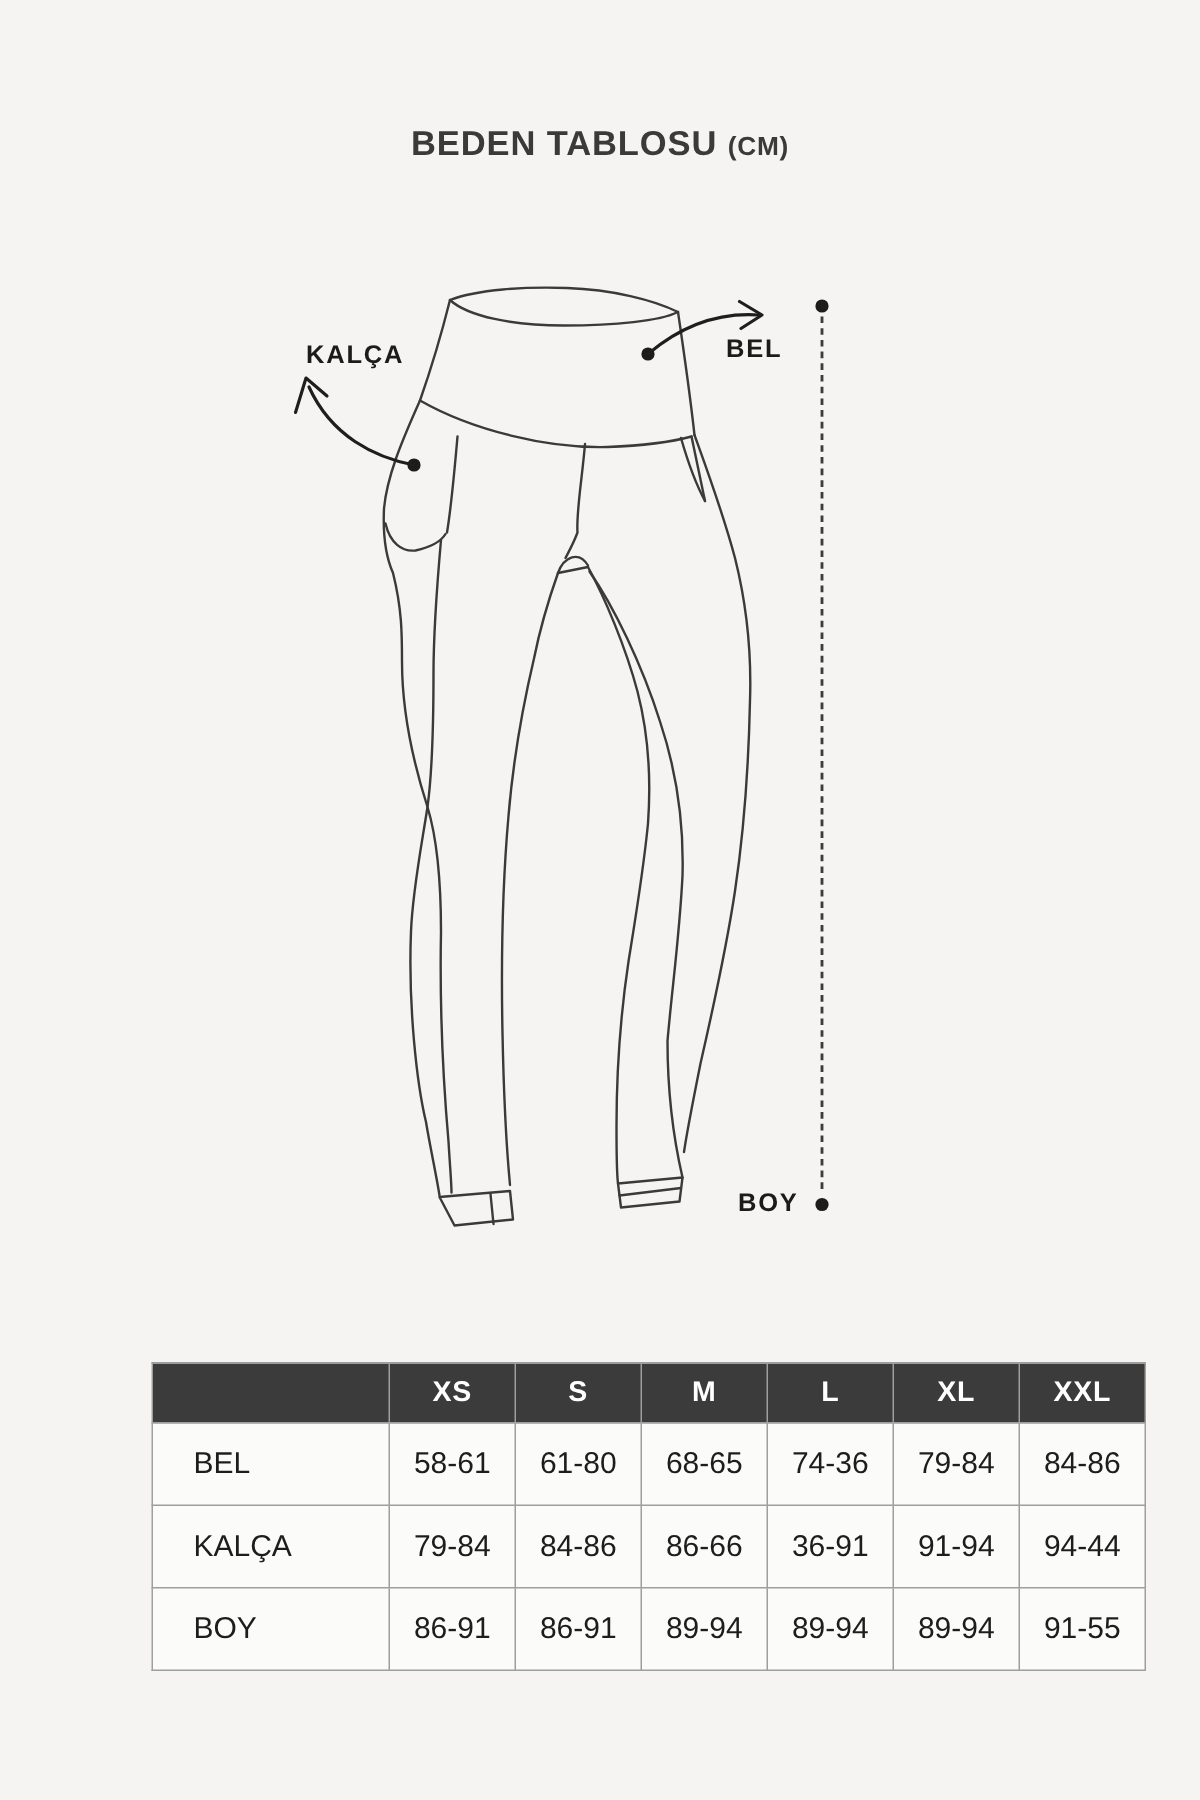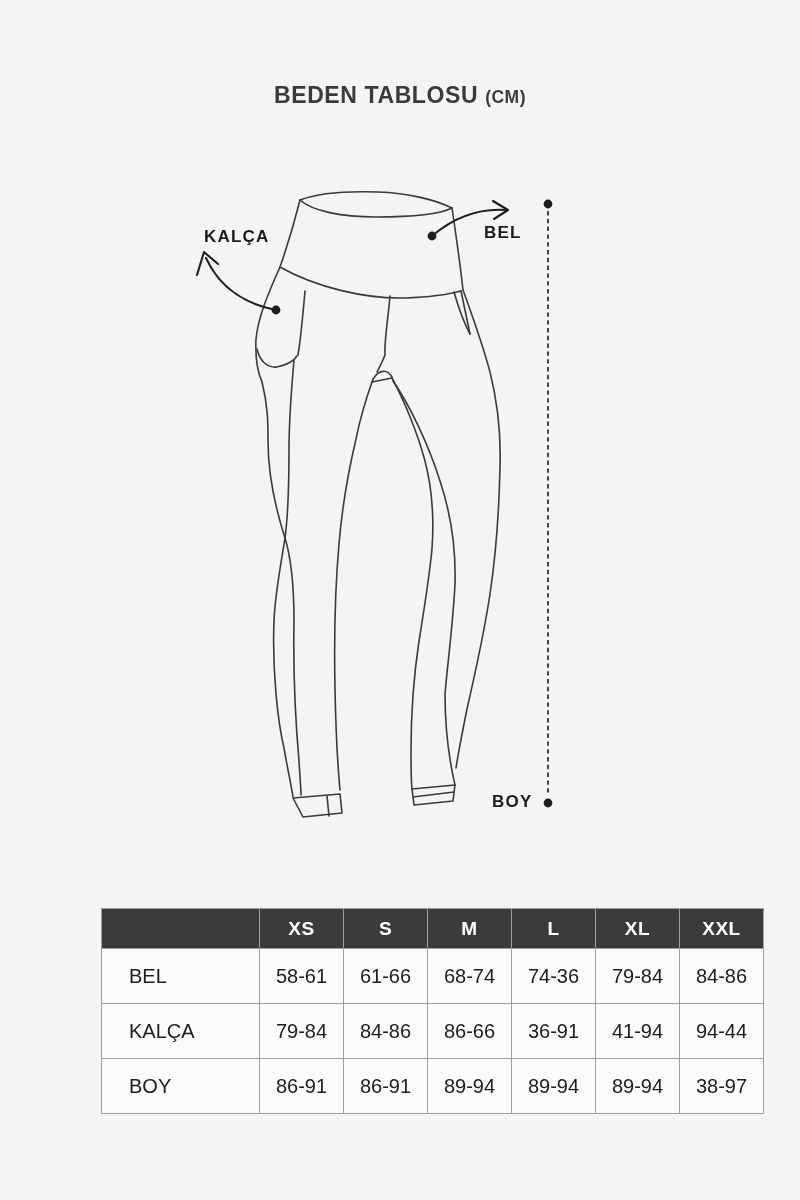--- a/index.html
+++ b/index.html
@@ -145,40 +145,40 @@
         <th>M</th>
         <th>L</th>
         <th>XL</th>
         <th>XXL</th>
       </tr>
     </thead>
     <tbody>
       <tr>
         <td class="rowlabel">BEL</td>
         <td>58-61</td>
-        <td>61-66</td>
-        <td>68-74</td>
+        <td>61-80</td>
+        <td>68-65</td>
         <td>74-36</td>
         <td>79-84</td>
         <td>84-86</td>
       </tr>
       <tr>
         <td class="rowlabel">KALÇA</td>
         <td>79-84</td>
         <td>84-86</td>
         <td>86-66</td>
         <td>36-91</td>
-        <td>41-94</td>
+        <td>91-94</td>
         <td>94-44</td>
       </tr>
       <tr>
         <td class="rowlabel">BOY</td>
         <td>86-91</td>
         <td>86-91</td>
         <td>89-94</td>
         <td>89-94</td>
         <td>89-94</td>
-        <td>38-97</td>
+        <td>91-55</td>
       </tr>
     </tbody>
   </table>
 
 </div>
 
 </body></html>

